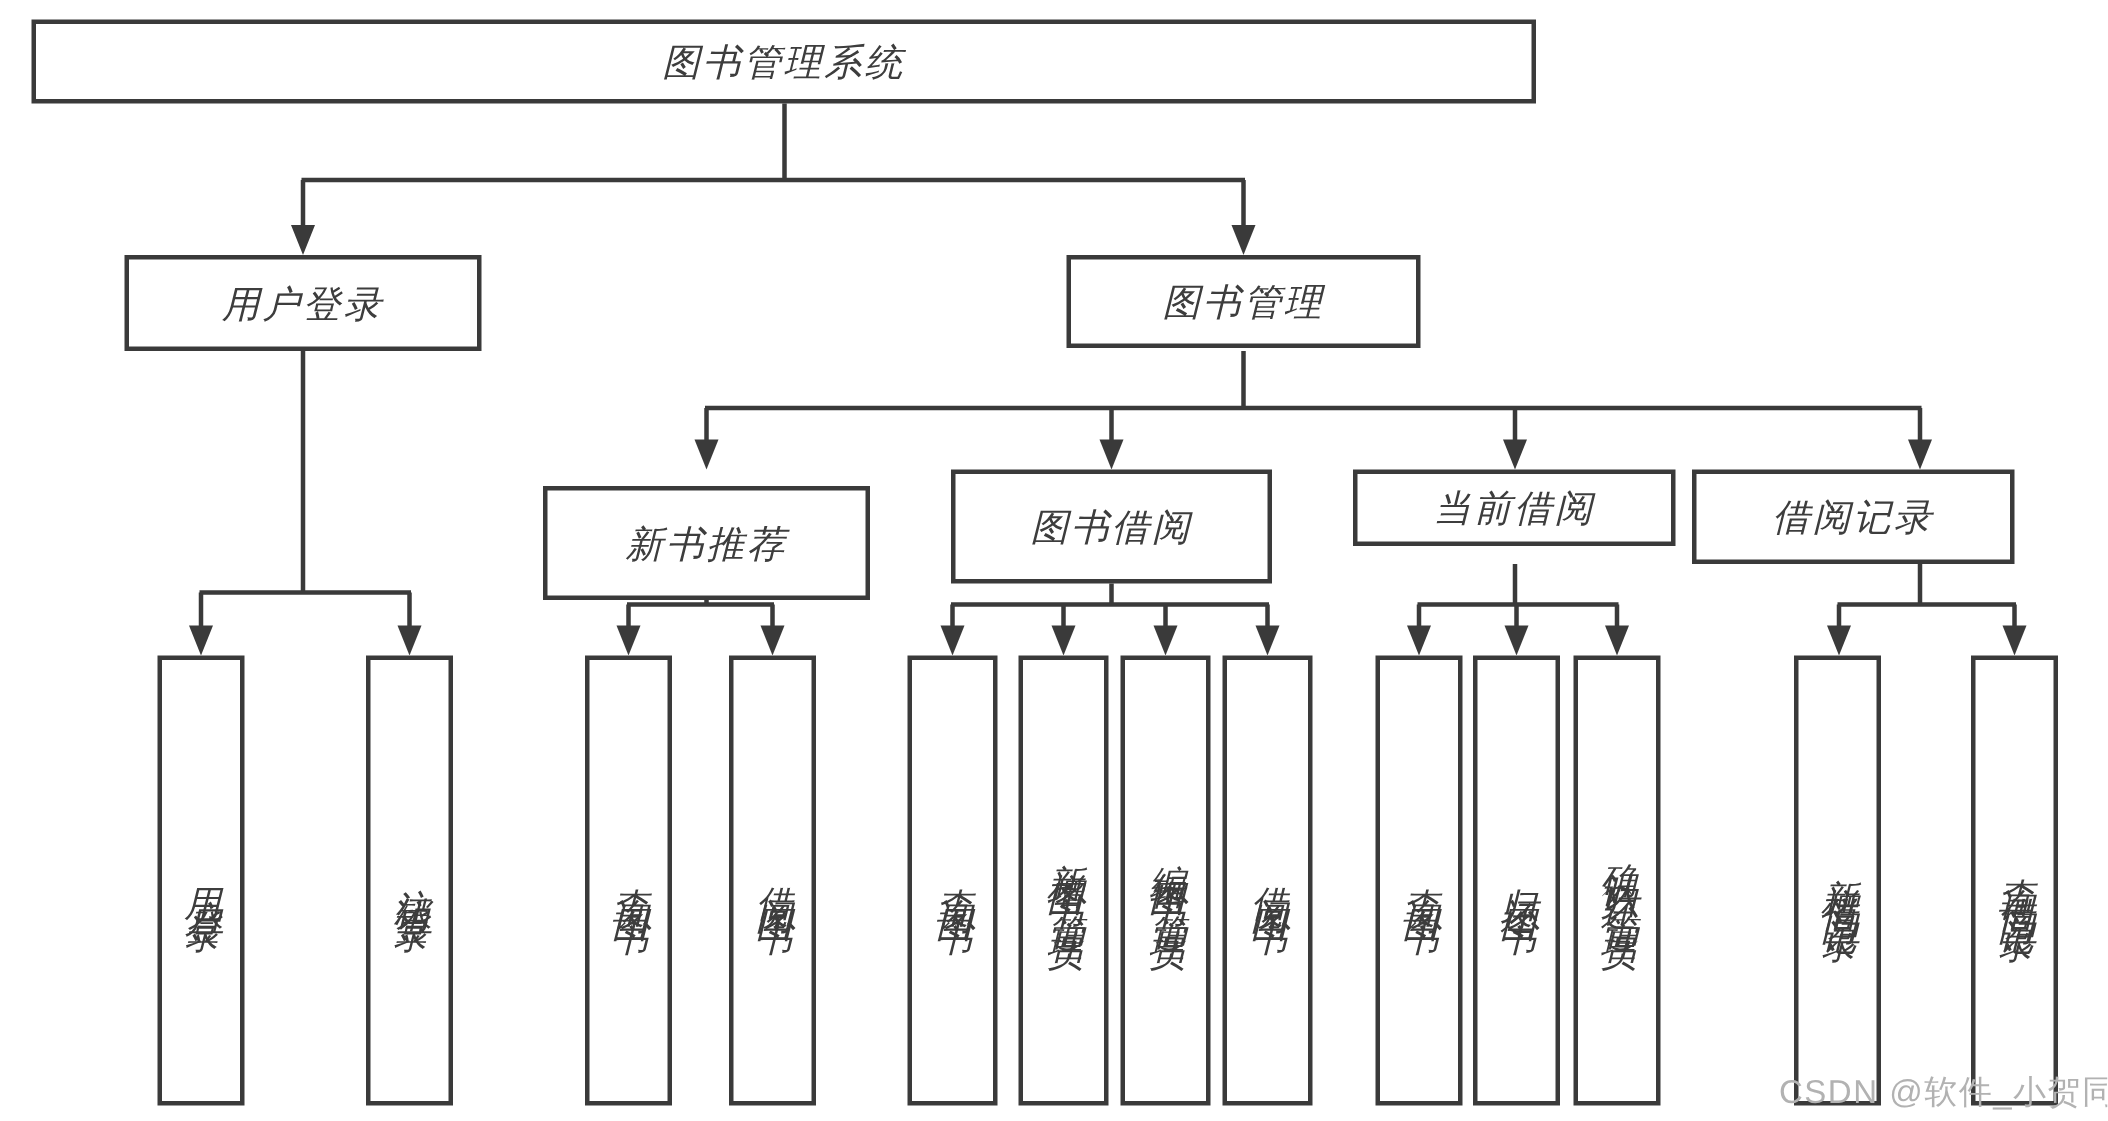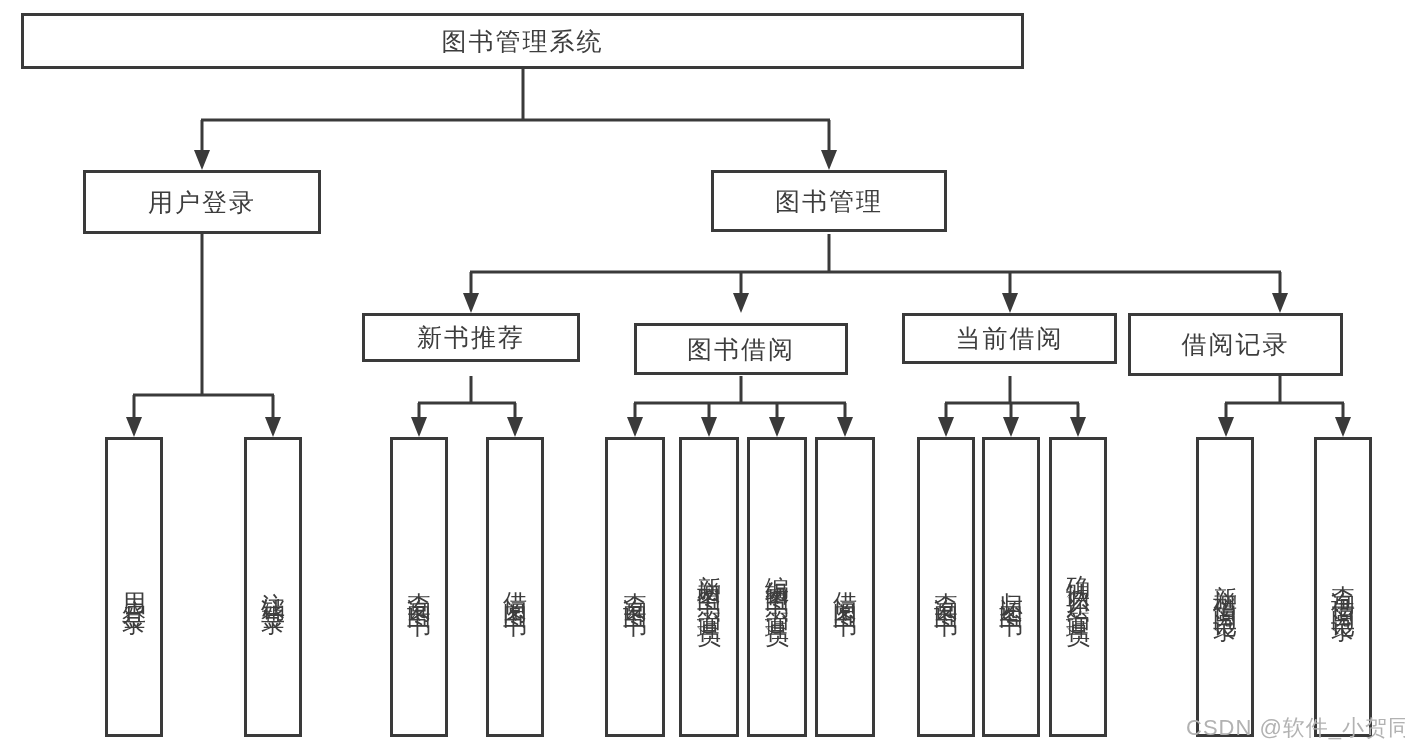--- a/index.html
+++ b/index.html
@@ -6,21 +6,21 @@
   .canvas{
     position:relative;width:1405px;height:747px;background:#ffffff;
     font-family:"Liberation Sans","DejaVu Sans",sans-serif;overflow:hidden;
   }
   svg.connectors{position:absolute;left:0;top:0;z-index:1;}
   .box{
     position:absolute;box-sizing:border-box;background:#ffffff;
     border:3px solid #3a3a3a;display:flex;align-items:center;justify-content:center;
     z-index:2;color:#3d3d3d;
   }
-  .box .lbl{font-size:25px;letter-spacing:2px;white-space:nowrap;}
+  .box .lbl{font-size:25px;letter-spacing:2px;white-space:nowrap;font-style:italic;}
   .leaf .lbl{
     writing-mode:vertical-rl;text-orientation:mixed;
     font-size:24px;letter-spacing:7px;line-height:1;white-space:nowrap;
   }
   .watermark{
     position:absolute;left:1186px;top:713px;z-index:3;
     font-size:22px;color:#b2b2b2;letter-spacing:1px;white-space:nowrap;
   }
 </style>
 </head>
@@ -65,24 +65,24 @@
     <span class="lbl">图书管理系统</span>
   </div>
 
   <div class="box" style="left:83px;top:170px;width:238px;height:64px">
     <span class="lbl">用户登录</span>
   </div>
   <div class="box" style="left:711px;top:170px;width:236px;height:62px">
     <span class="lbl">图书管理</span>
   </div>
 
-  <div class="box" style="left:362px;top:313px;width:218px;height:49px">
+  <div class="box" style="left:362px;top:324px;width:218px;height:76px">
     <span class="lbl">新书推荐</span>
   </div>
-  <div class="box" style="left:634px;top:323px;width:214px;height:52px">
+  <div class="box" style="left:634px;top:313px;width:214px;height:76px">
     <span class="lbl">图书借阅</span>
   </div>
   <div class="box" style="left:902px;top:313px;width:215px;height:51px">
     <span class="lbl">当前借阅</span>
   </div>
   <div class="box" style="left:1128px;top:313px;width:215px;height:63px">
     <span class="lbl">借阅记录</span>
   </div>
 
   <div class="box leaf" style="left:105px;top:437px;width:58px;height:300px">

